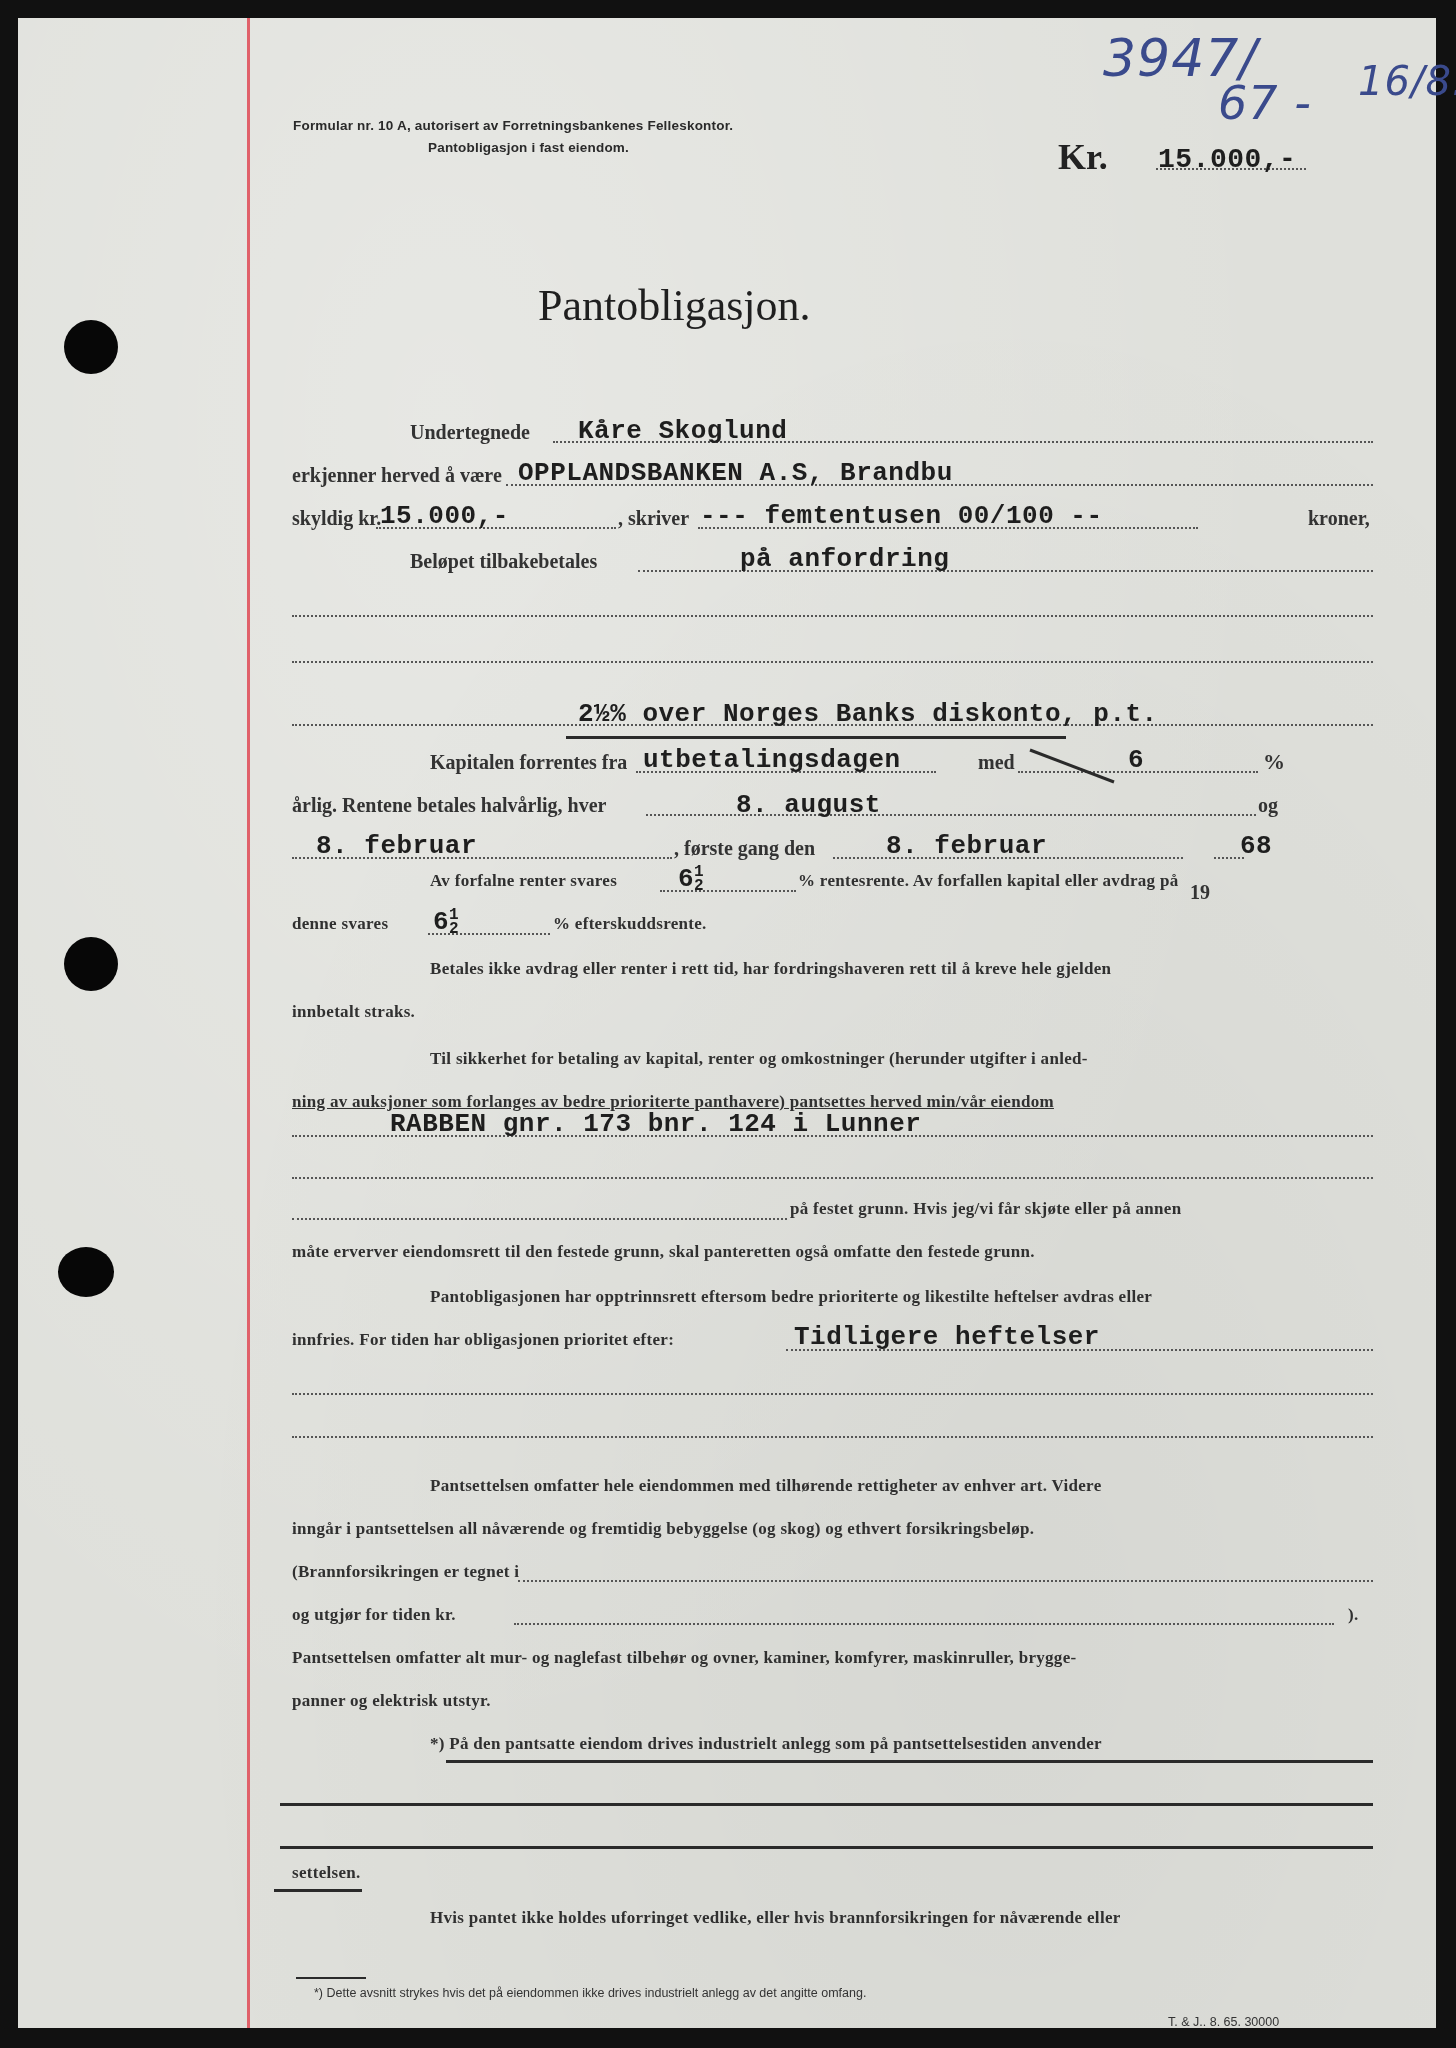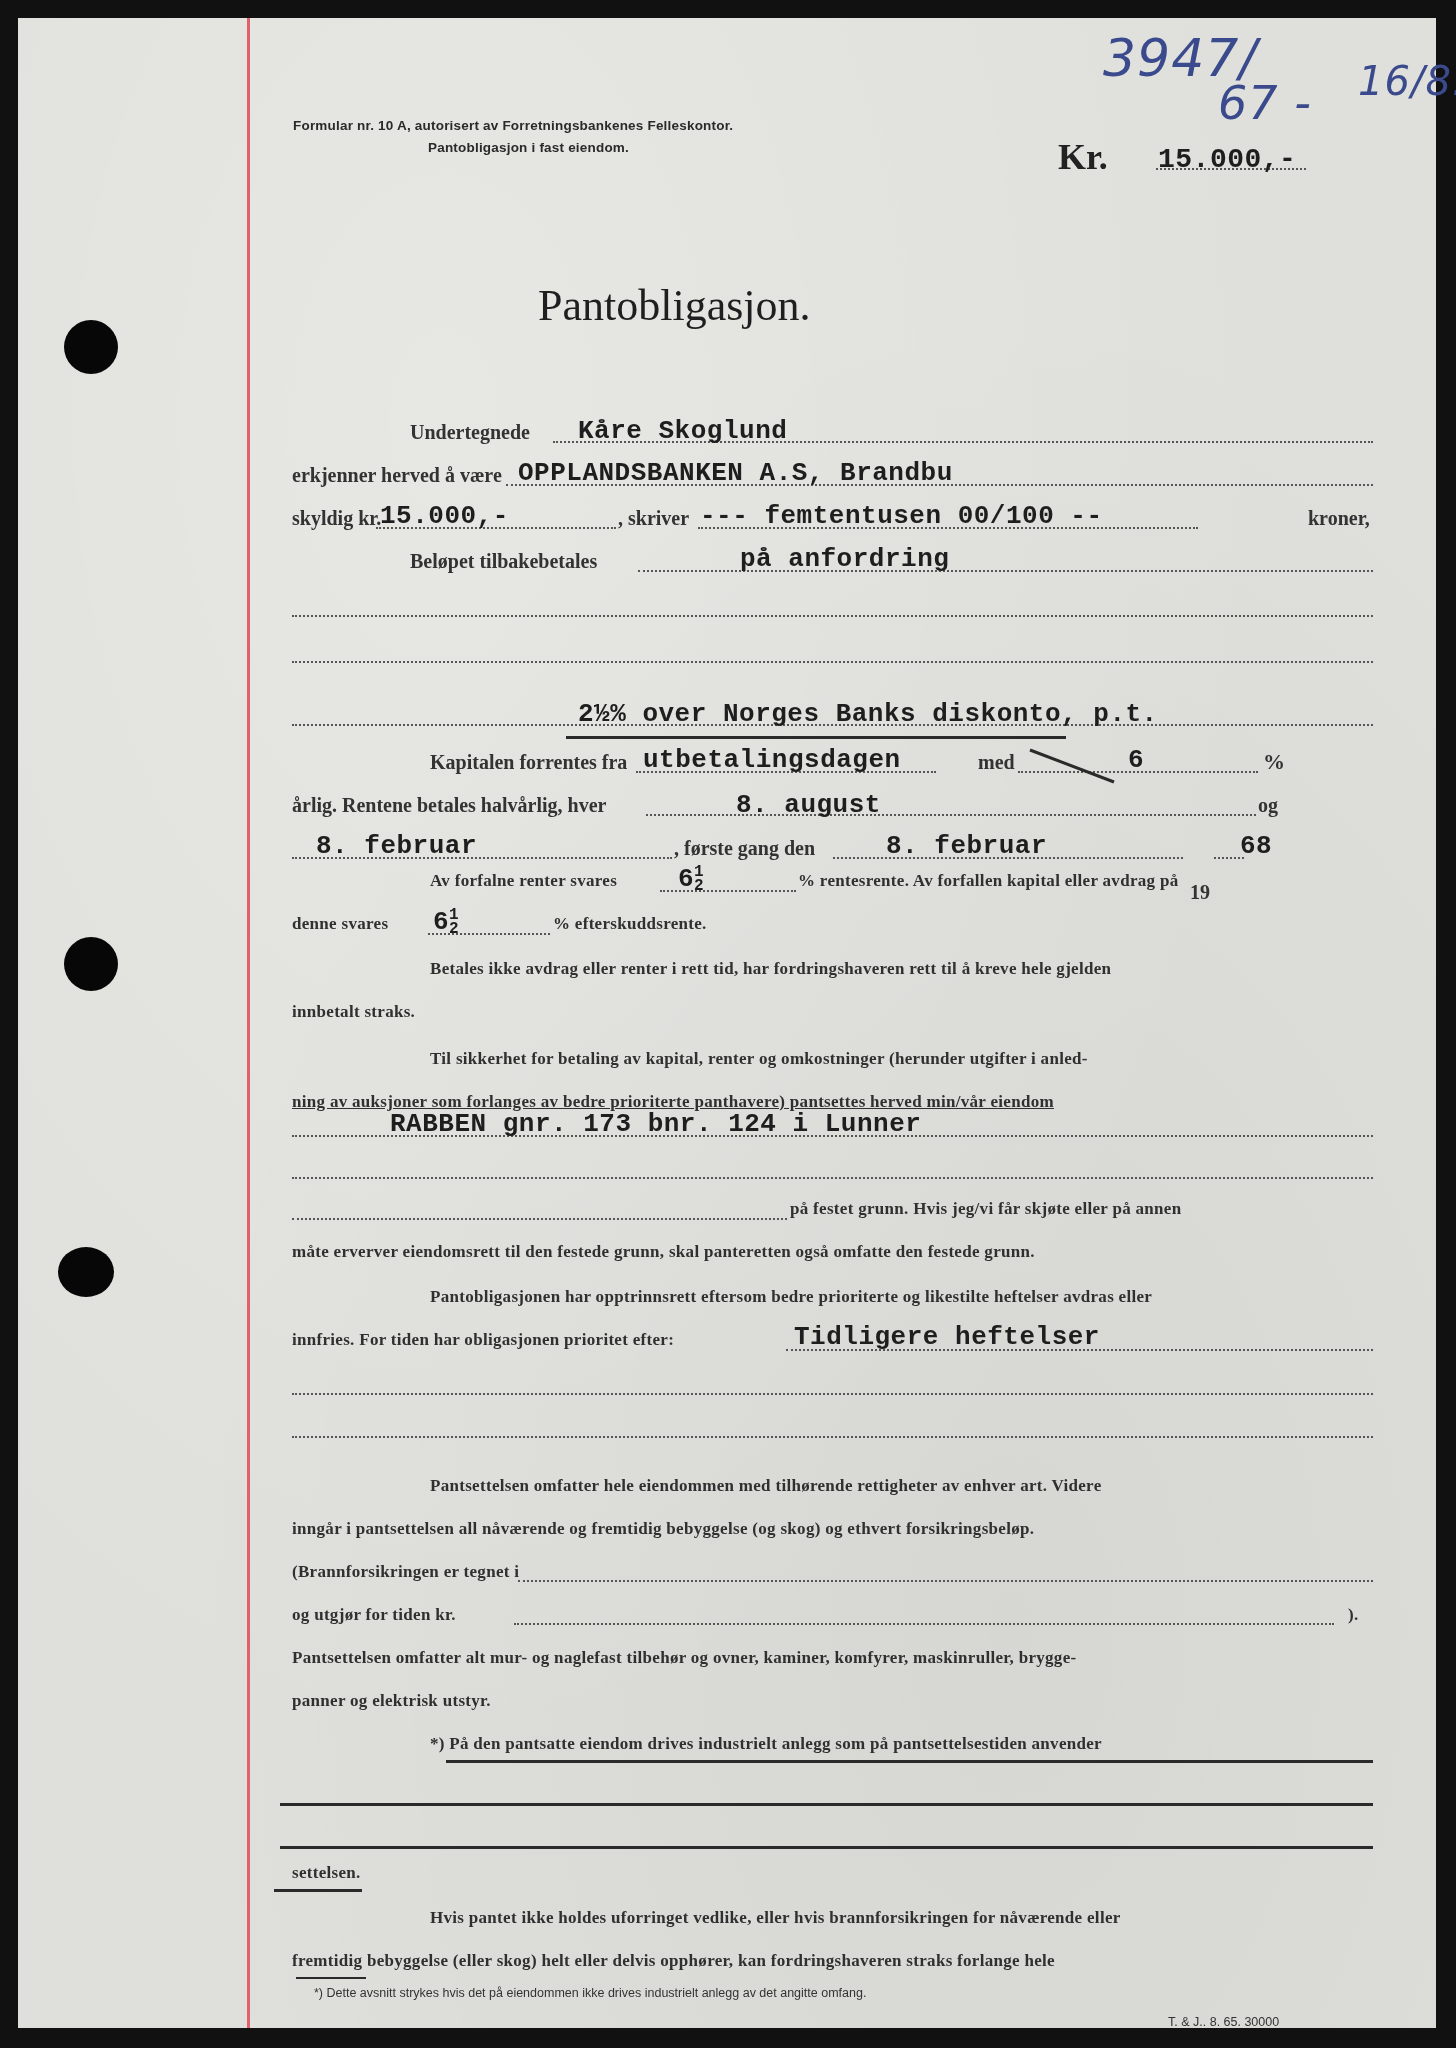--- a/index.html
+++ b/index.html
@@ -168,18 +168,17 @@
   <div class="abs body-text" style="left:274px; top:1673px;">panner og elektrisk utstyr.</div>
 
   <div class="abs body-text" style="left:412px; top:1716px;">*) På den pantsatte eiendom drives industrielt anlegg som på pantsettelsestiden anvender</div>
   <div class="uline" style="left:428px; top:1742px; width:927px;"></div>
   <div class="uline" style="left:262px; top:1785px; width:1093px;"></div>
   <div class="uline" style="left:262px; top:1828px; width:1093px;"></div>
   <div class="abs body-text" style="left:274px; top:1845px;">settelsen.</div>
   <div class="uline" style="left:256px; top:1871px; width:88px;"></div>
 
   <div class="abs body-text" style="left:412px; top:1890px;">Hvis pantet ikke holdes uforringet vedlike, eller hvis brannforsikringen for nåværende eller</div>
-  <div class="abs body-text" style="left:274px; top:1933px;">fremtidig bebyggelse (eller skog) helt eller delvis opphører, kan fordringshaveren straks forlange hele</div>
 
   <div class="uline" style="left:278px; top:1959px; width:70px; height:2px;"></div>
   <div class="abs foot" style="left:296px; top:1968px;">*)  Dette avsnitt strykes hvis det på eiendommen ikke drives industrielt anlegg av det angitte omfang.</div>
   <div class="abs foot" style="left:1150px; top:1997px;">T. &amp; J.. 8. 65. 30000</div>
 </div>
 
 </body></html>

